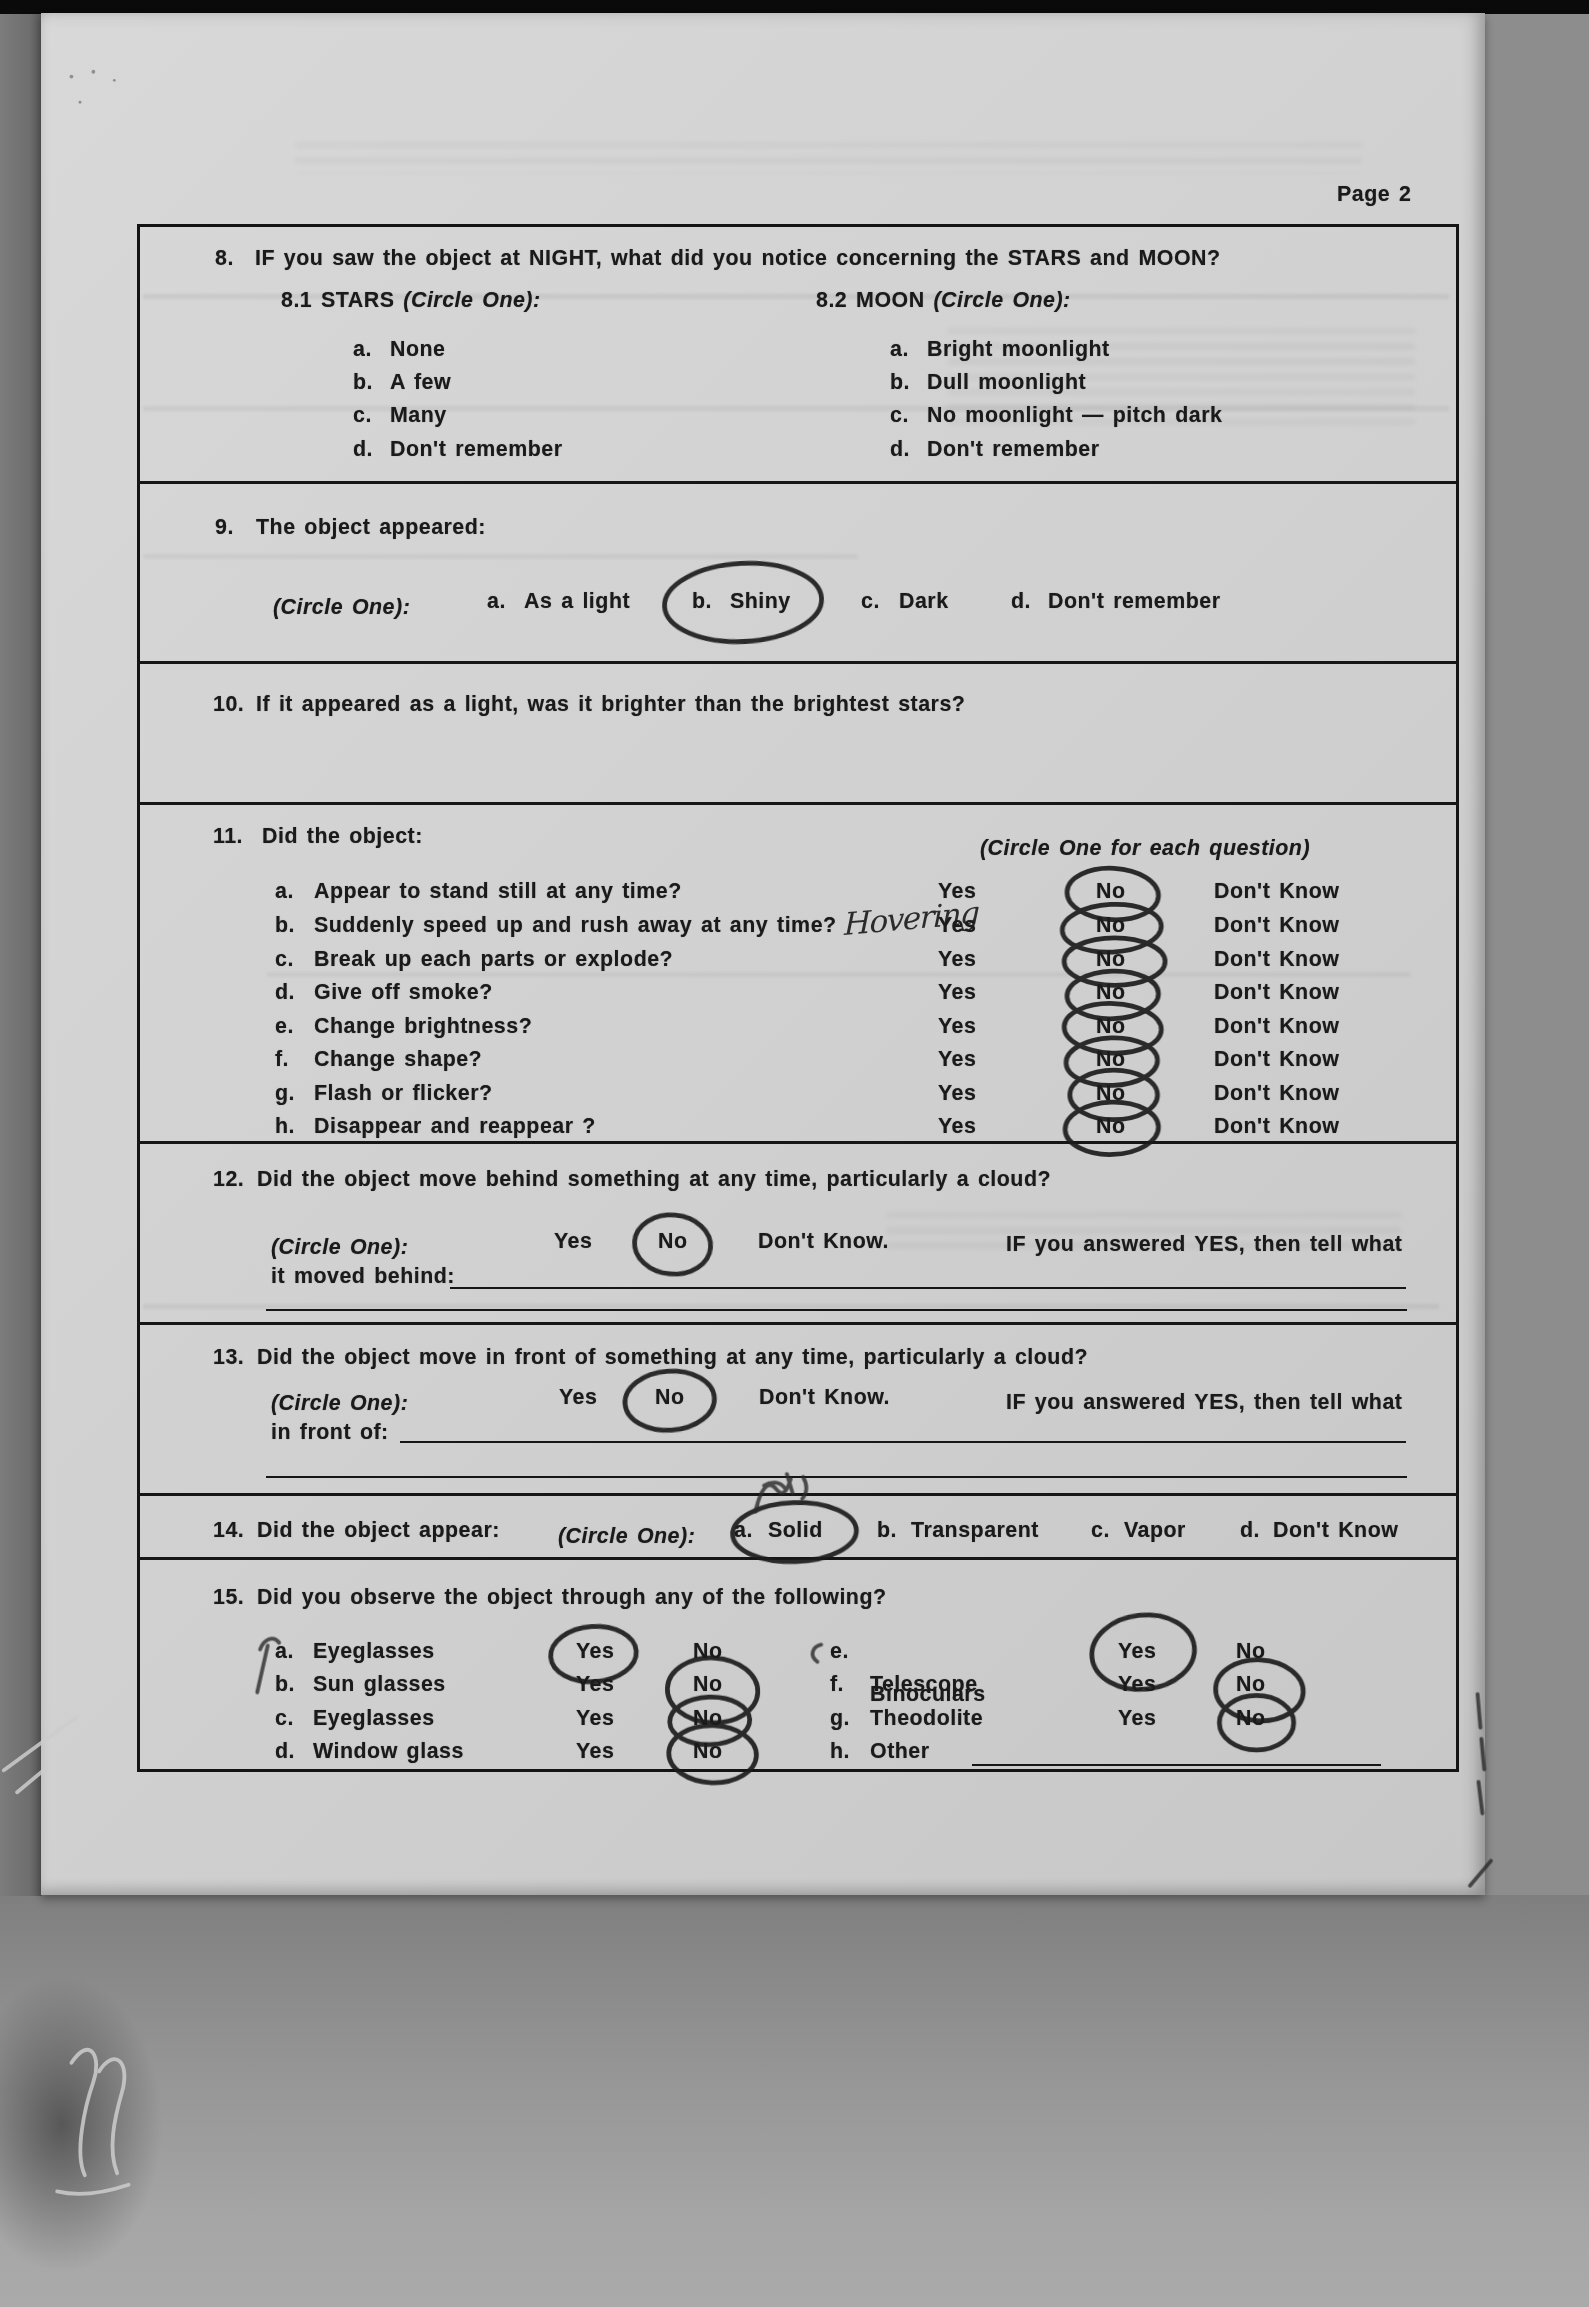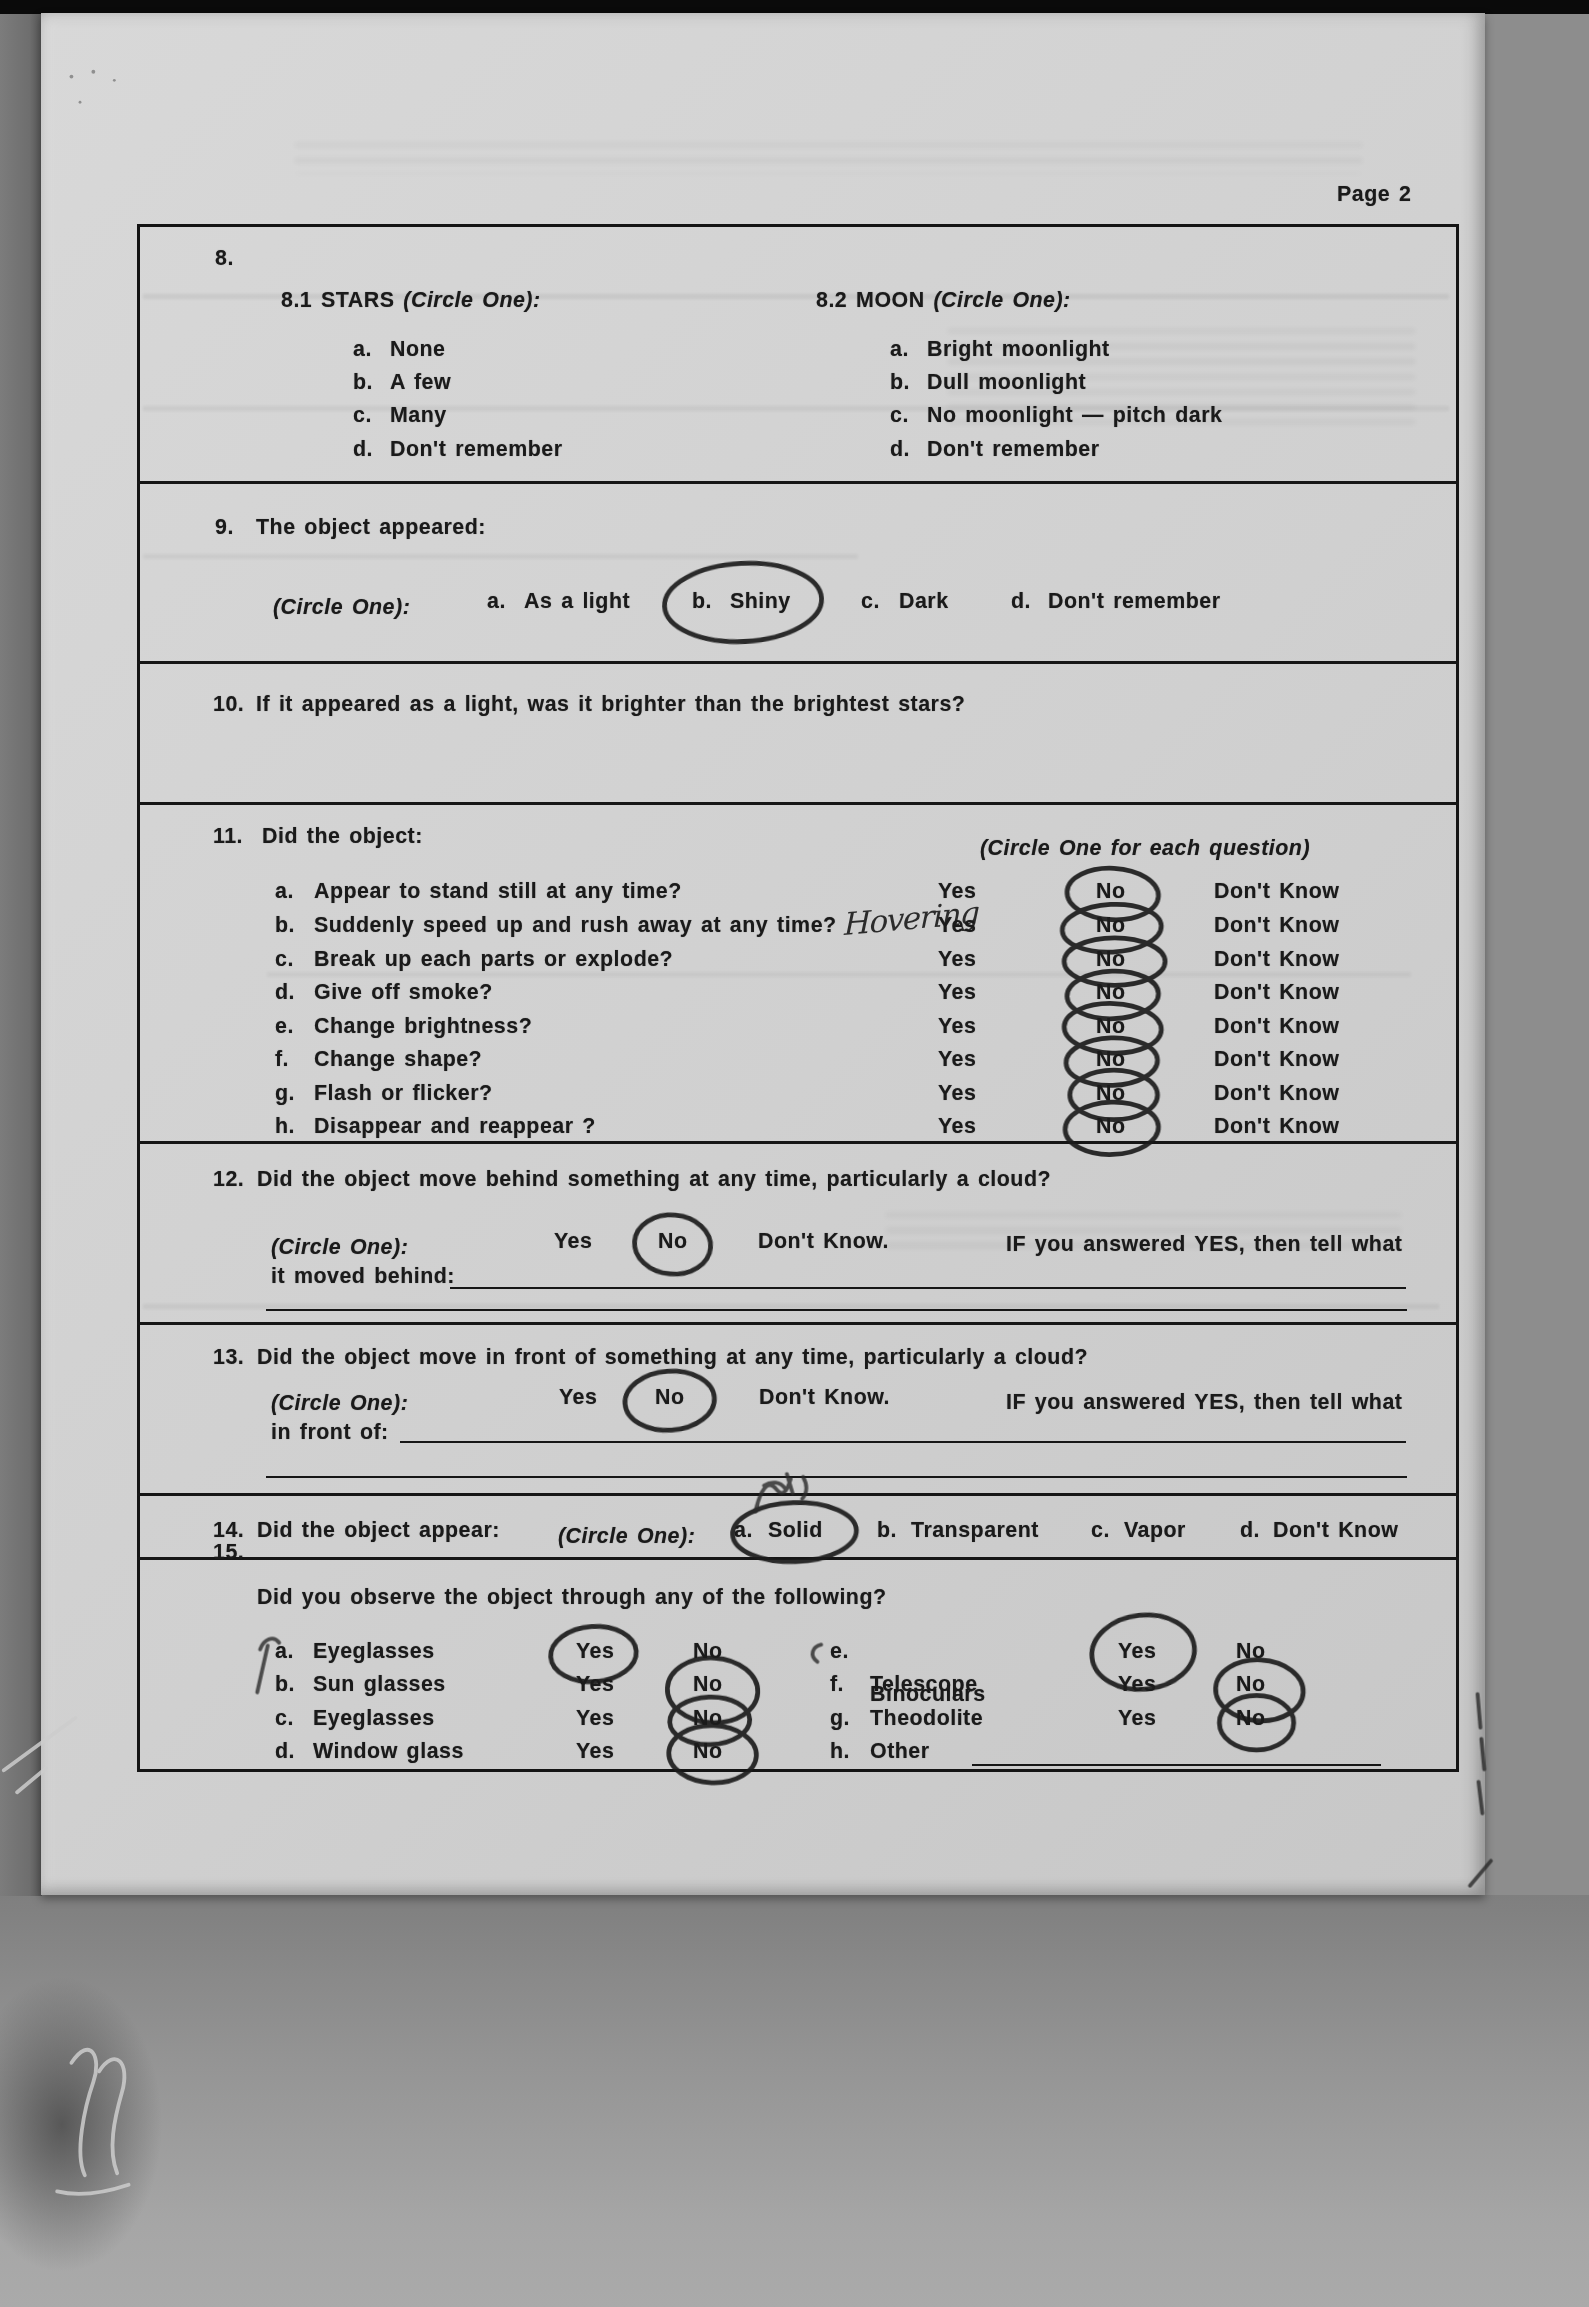--- a/index.html
+++ b/index.html
@@ -59,20 +59,21 @@
   <div class="formbox"></div>
   <div class="divider" style="top:481px;"></div>
   <div class="divider" style="top:661px;"></div>
   <div class="divider" style="top:802px;"></div>
   <div class="divider" style="top:1141px;"></div>
   <div class="divider" style="top:1322px;"></div>
   <div class="divider" style="top:1493px;"></div>
   <div class="divider" style="top:1557px;"></div>
 
   <div class="t" style="left:215px;top:248px;">8.</div>
+  <div class="t" style="left:255px;top:248px;">IF you saw the object at NIGHT, what did you notice concerning the STARS and MOON?</div>
 
   <div class="t" style="left:281px;top:290px;">
     <span>8.1 STARS</span>
     <span class="it">(Circle One):</span>
   </div>
   <div class="t" style="left:816px;top:290px;">
     <span>8.2 MOON</span>
     <span class="it">(Circle One):</span>
   </div>
 
@@ -189,21 +190,21 @@
   <div class="t it" style="left:558px;top:1520px;">(Circle One):</div>
   <div class="t" style="left:734px;top:1520px;">a.</div>
   <div class="t" style="left:768px;top:1520px;">Solid</div>
   <div class="t" style="left:877px;top:1520px;">b.</div>
   <div class="t" style="left:911px;top:1520px;">Transparent</div>
   <div class="t" style="left:1091px;top:1520px;">c.</div>
   <div class="t" style="left:1124px;top:1520px;">Vapor</div>
   <div class="t" style="left:1240px;top:1520px;">d.</div>
   <div class="t" style="left:1273px;top:1520px;">Don't Know</div>
 
-  <div class="t" style="left:213px;top:1542px;">15.</div>
+  <div class="t" style="left:213px;top:1587px;">15.</div>
   <div class="t" style="left:257px;top:1587px;text-align:right;">Did you observe the object through any of the following?</div>
 
   <div class="t" style="left:275px;top:1641px;">a.</div>
   <div class="t" style="left:313px;top:1641px;">Eyeglasses</div>
   <div class="t" style="left:576px;top:1641px;">Yes</div>
   <div class="t" style="left:693px;top:1641px;">No</div>
 
   <div class="t" style="left:275px;top:1674px;">b.</div>
   <div class="t" style="left:313px;top:1674px;">Sun glasses</div>
   <div class="t" style="left:576px;top:1674px;">Yes</div>

